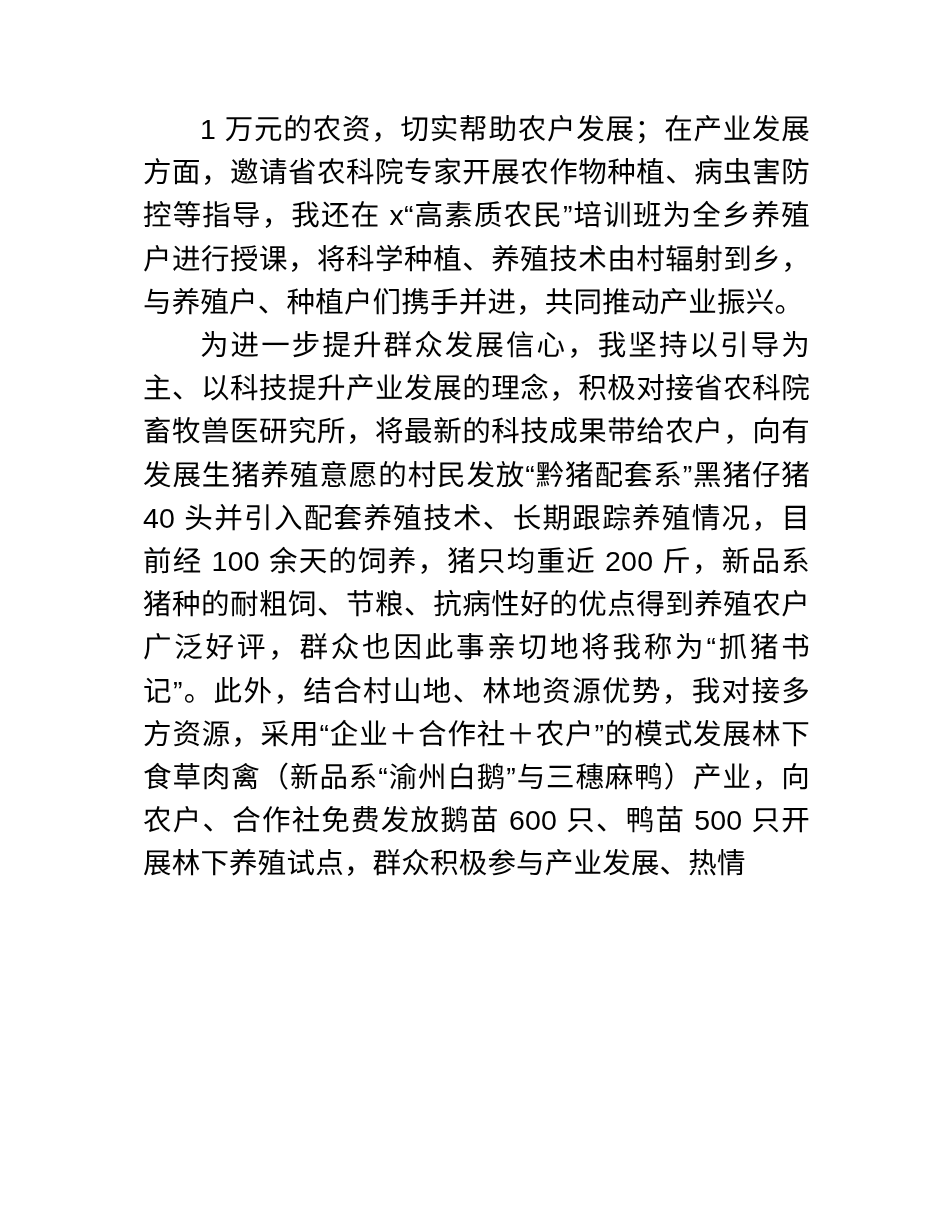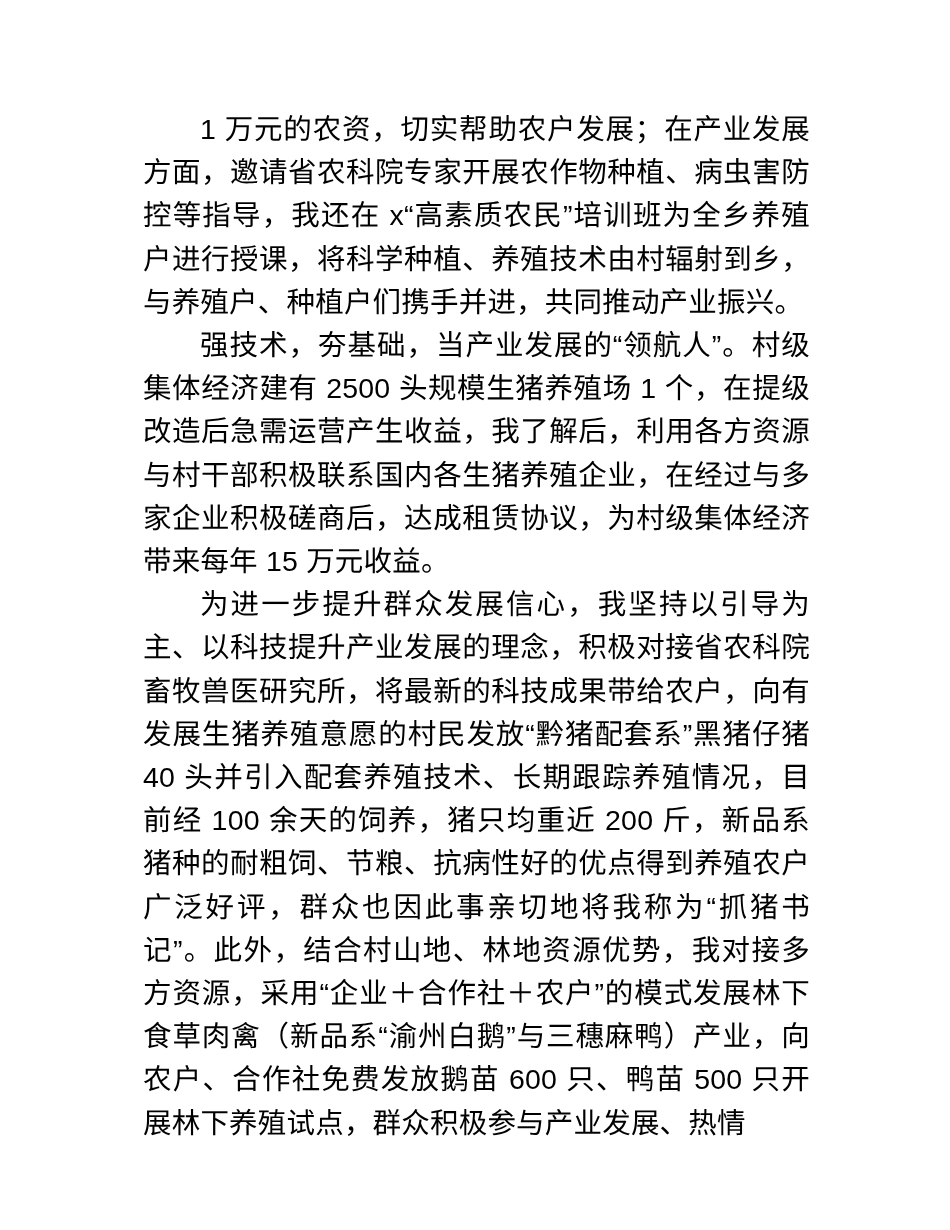--- a/index.html
+++ b/index.html
@@ -45,16 +45,15 @@
   .doc-paragraph + .doc-paragraph {
     margin-top: 0;
   }
 </style>
 </head>
 <body>
 
 <div class="page">
   <div class="text-column">
     <p class="doc-paragraph">1 万元的农资，切实帮助农户发展；在产业发展方面，邀请省农科院专家开展农作物种植、病虫害防控等指导，我还在 x“高素质农民”培训班为全乡养殖户进行授课，将科学种植、养殖技术由村辐射到乡，与养殖户、种植户们携手并进，共同推动产业振兴。</p>
-    <p class="doc-paragraph">强技术，夯基础，当产业发展的“领航人”。村级集体经济建有 2500 头规模生猪养殖场 1 个，在提级改造后急需运营产生收益，我了解后，利用各方资源与村干部积极联系国内各生猪养殖企业，在经过与多家企业积极磋商后，达成租赁协议，为村级集体经济带来每年 15 万元收益。</p>
     <p class="doc-paragraph">为进一步提升群众发展信心，我坚持以引导为主、以科技提升产业发展的理念，积极对接省农科院畜牧兽医研究所，将最新的科技成果带给农户，向有发展生猪养殖意愿的村民发放“黔猪配套系”黑猪仔猪 40 头并引入配套养殖技术、长期跟踪养殖情况，目前经 100 余天的饲养，猪只均重近 200 斤，新品系猪种的耐粗饲、节粮、抗病性好的优点得到养殖农户广泛好评，群众也因此事亲切地将我称为“抓猪书记”。此外，结合村山地、林地资源优势，我对接多方资源，采用“企业＋合作社＋农户”的模式发展林下食草肉禽（新品系“渝州白鹅”与三穗麻鸭）产业，向农户、合作社免费发放鹅苗 600 只、鸭苗 500 只开展林下养殖试点，群众积极参与产业发展、热情</p>
   </div>
 </div>
 
 </body></html>

